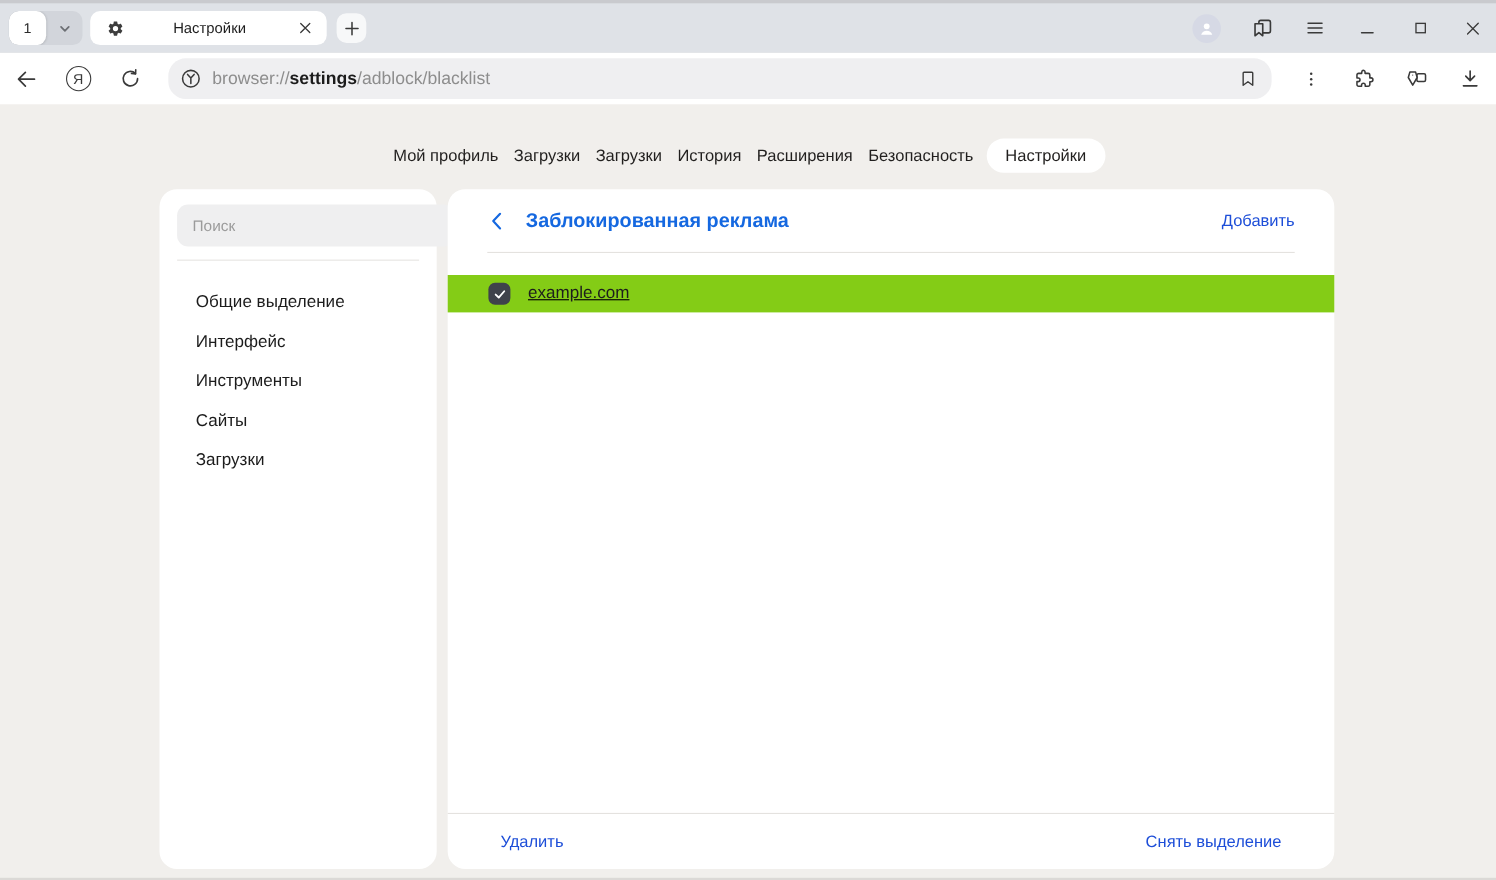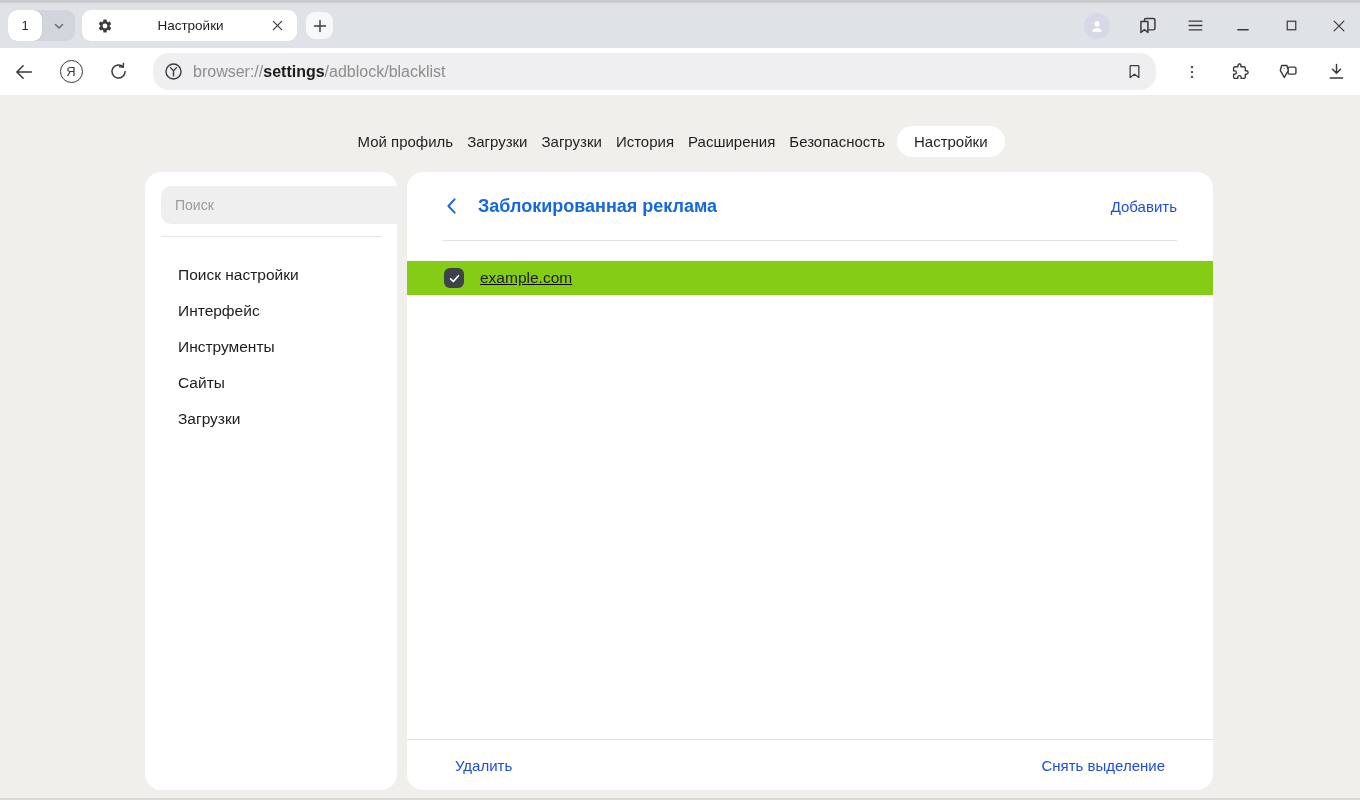--- a/index.html
+++ b/index.html
@@ -59,21 +59,21 @@
   .sidebar { left:145px; width:252px; height:618px; }
   .search-input { display:block; width:252px; height:38px; margin:14px 16px 0;
                   background:#efeff0; border:none; border-radius:10px; padding:0 14px;
                   font-size:14px; color:#333; font-family:inherit; outline:none; }
   .search-input::placeholder { color:#9b9b9b; }
   .sidebar-divider { margin:12px 16px 0; border-bottom:1px solid #e6e4e2; }
   .sidebar-items { margin-top:20px; }
   .sidebar-item { padding:9px 10px 9px 33px; font-size:15.5px; color:#1c1c1c; cursor:pointer; }
 
   .content { left:407px; width:806px; height:618px; display:flex; flex-direction:column; }
-  .content-header { margin:0 36px; height:69px; flex:0 0 auto;
+  .content-header { margin:0 36px; height:58px; flex:0 0 auto;
                     display:flex; align-items:center; border-bottom:1px solid #e4e2df; }
   .back-btn { display:flex; align-items:center; justify-content:center;
               width:16px; height:20px; cursor:pointer; margin-right:19px; }
   .content-title { font-size:18px; font-weight:bold; color:#1568e0; }
   .header-spacer { flex:1; }
   .link { font-size:15px; color:#1d4ed8; cursor:pointer; text-decoration:none; }
 
   .list { margin-top:20px; }
   .list-row { height:34px; background:#84cc16; display:flex; align-items:center; padding-left:37px;text-decoration:underline; }
   .checkbox { width:20px; height:20px; border-radius:6px; background:#3f424b;
@@ -220,21 +220,21 @@
     <span class="nav-item">История</span>
     <span class="nav-item">Расширения</span>
     <span class="nav-item">Безопасность</span>
     <span class="nav-item active">Настройки</span>
   </div>
 
   <aside class="panel sidebar">
     <input class="search-input" type="text" placeholder="Поиск" style="">
     <div class="sidebar-divider"></div>
     <div class="sidebar-items">
-      <div class="sidebar-item">Поиск настройки</div>
+      <div class="sidebar-item">Общие выделение</div>
       <div class="sidebar-item">Интерфейс</div>
       <div class="sidebar-item">Инструменты</div>
       <div class="sidebar-item">Сайты</div>
       <div class="sidebar-item">Загрузки</div>
     </div>
   </aside>
 
   <main class="panel content">
     <div class="content-header">
       <span class="back-btn">

